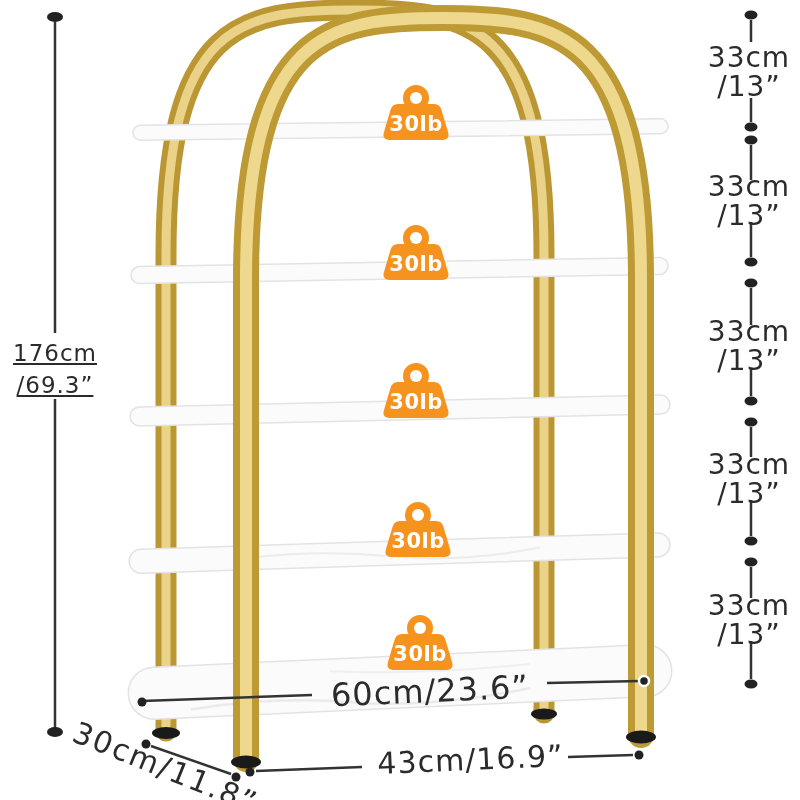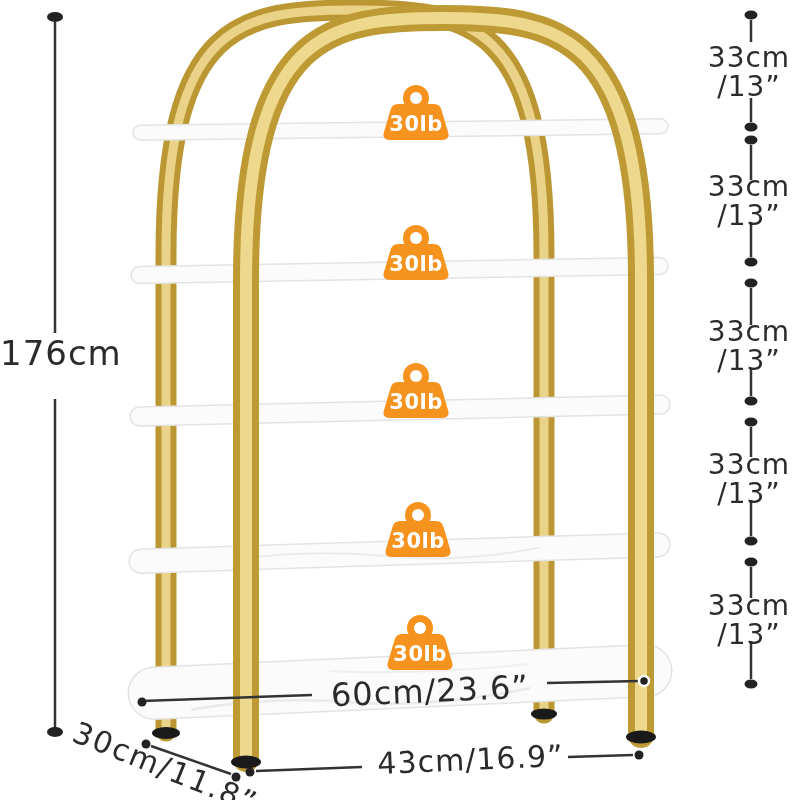--- a/index.html
+++ b/index.html
@@ -6,21 +6,21 @@
   .stage{
     position:relative;width:800px;height:800px;background:#ffffff;overflow:hidden;
     font-family:"DejaVu Sans","Liberation Sans",sans-serif;color:#2b2b2b;
   }
   .stage svg.scene{position:absolute;left:0;top:0;}
   .dim-label{
     position:absolute;text-align:center;color:#2b2b2b;
     font-family:"DejaVu Sans","Liberation Sans",sans-serif;
   }
   .dim-v{font-size:28px;line-height:29px;letter-spacing:1px;}
-  .dim-height{font-size:34px;line-height:32px;letter-spacing:1px;}
+  .dim-height{font-size:23px;line-height:32px;letter-spacing:1px;text-decoration:underline;}
   .dim-60{font-size:32px;letter-spacing:1px;transform:rotate(-2.5deg);}
   .dim-43{font-size:30px;letter-spacing:1px;transform:rotate(-2.5deg);}
   .dim-30{font-size:30px;letter-spacing:2px;transform:rotate(22deg);transform-origin:50% 50%;}
   .badge{position:absolute;width:76px;height:60px;}
   .badge svg{display:block;}
   .badge text{
     font-family:"DejaVu Sans","Liberation Sans",sans-serif;
     font-weight:bold;font-size:21px;letter-spacing:0.5px;
   }
 </style>
@@ -161,20 +161,21 @@
         <circle cx="38" cy="14" r="13" fill="#F6921E"></circle>
           <circle cx="38" cy="14" r="6" fill="#ffffff"></circle>
         <path d="M 20,20 L 56,20 Q 62,20 63.5,26 L 70,48 Q 72.5,56 63,56 L 13,56 Q 3.5,56 6,48 L 12.5,26 Q 14,20 20,20 Z" fill="#F6921E"></path>
       </g>
       <text x="38" y="47" text-anchor="middle" fill="#ffffff">30lb</text>
     </svg>
   </div>
 
   <div class="dim-label dim-height" style="left:0px;top:337px;width:110px;">
     <div>176cm</div>
+    <div>/69.3”</div>
   </div>
 
   <div class="dim-label dim-v" style="left:694px;top:43px;width:110px;">
     <div>33cm</div>
     <div>/13”</div>
   </div>
   <div class="dim-label dim-v" style="left:694px;top:172px;width:110px;">
     <div>33cm</div>
     <div>/13”</div>
   </div>

